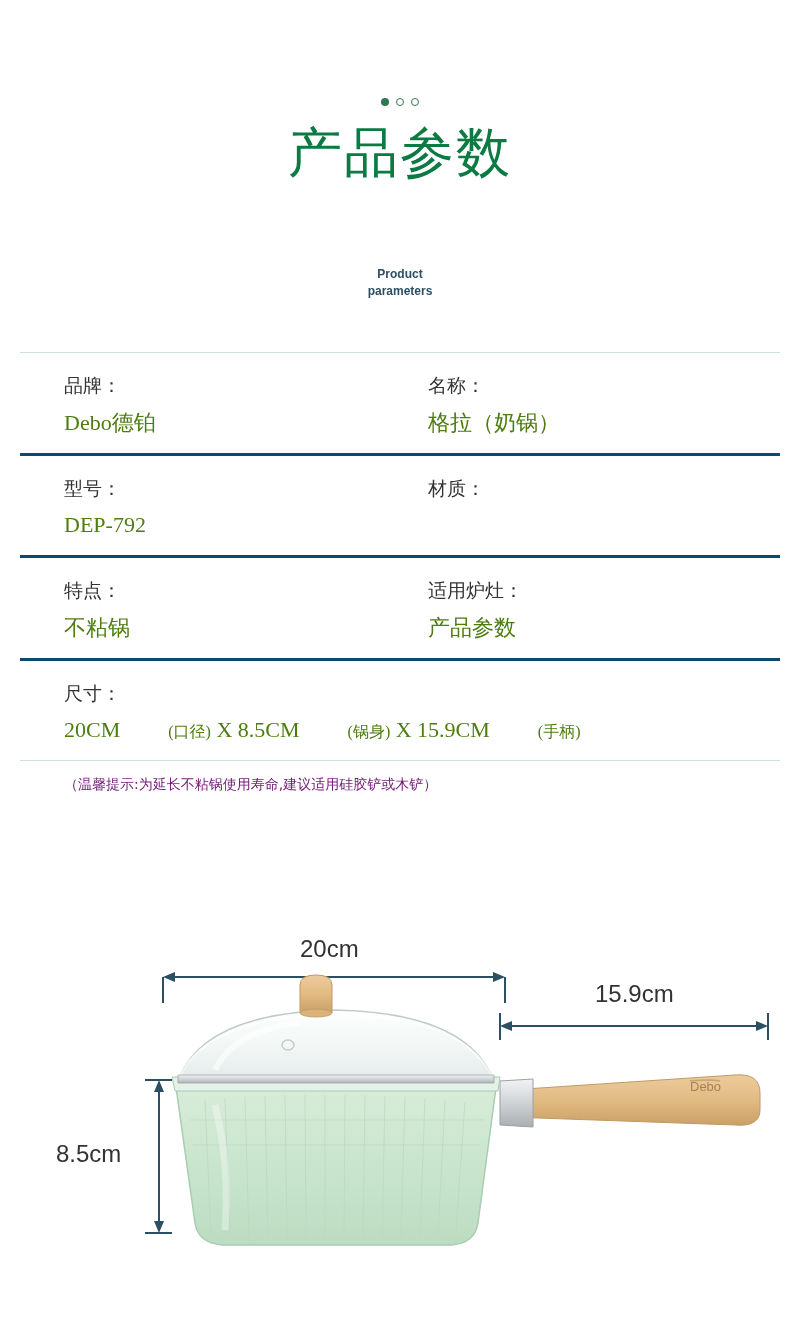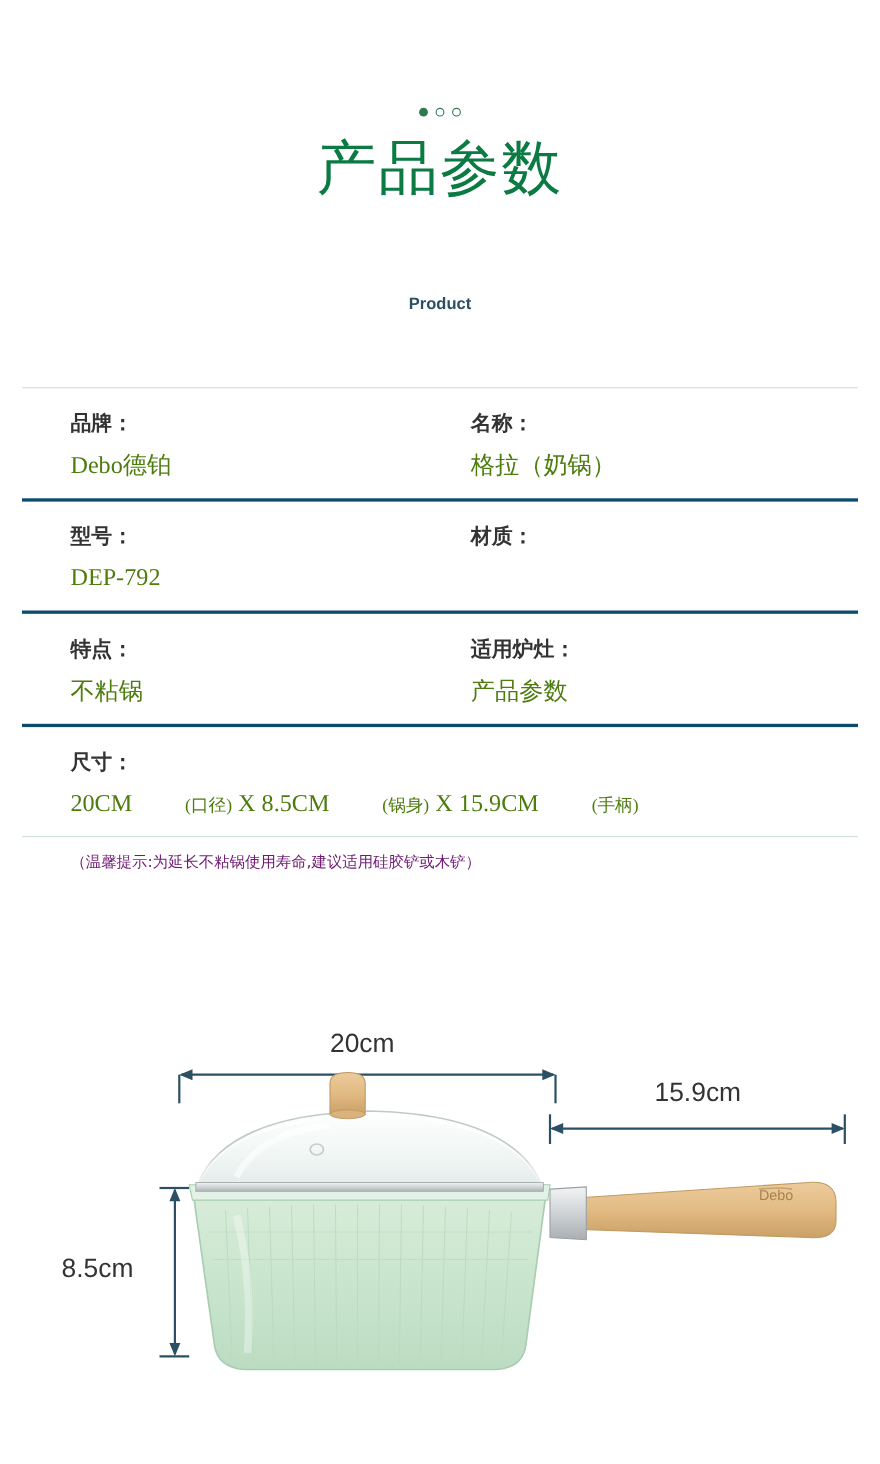--- a/index.html
+++ b/index.html
@@ -50,21 +50,21 @@
     line-height: 1.05;
     font-family: "DejaVu Sans", "Liberation Sans", sans-serif;
   }
 
   .subtitle {
     position: absolute;
     top: 266px;
     left: 0;
     width: 100%;
     text-align: center;
-    font-size: 15px;
+    font-size: 12px;
     font-weight: bold;
     color: #2b4f63;
     line-height: 1.45;
   }
   .subtitle span { display: block; }
 
   
   .table {
     position: absolute;
     top: 352px;
@@ -84,21 +84,20 @@
   .cell.left { width: 50%; }
   .cell.right { width: 50%; padding-left: 28px; }
   .cell.full { width: 100%; }
 
   .label {
     font-size: 19px;
     color: #333;
     line-height: 1.5;
     margin-bottom: 6px;
     font-family: "DejaVu Sans", "Liberation Sans", sans-serif;
-    font-weight: bold;
   }
   .value {
     font-size: 22px;
     color: #4d7c0f;
     line-height: 1.5;
     font-family: Liberation Serif, serif;
   }
   .value .sub {
     font-size: 16px;
     margin-left: 48px;
@@ -141,20 +140,21 @@
 <div class="dots">
   <span class="dot filled"></span>
   <span class="dot hollow"></span>
   <span class="dot hollow"></span>
 </div>
 
 <div class="title">产品参数</div>
 
 <div class="subtitle">
   <span>Product</span>
+  <span>parameters</span>
 </div>
 
 <div class="table">
 
   <div class="row first">
     <div class="cell left">
       <div class="label">品牌：</div>
       <div class="value">Debo德铂</div>
     </div>
     <div class="cell right">

